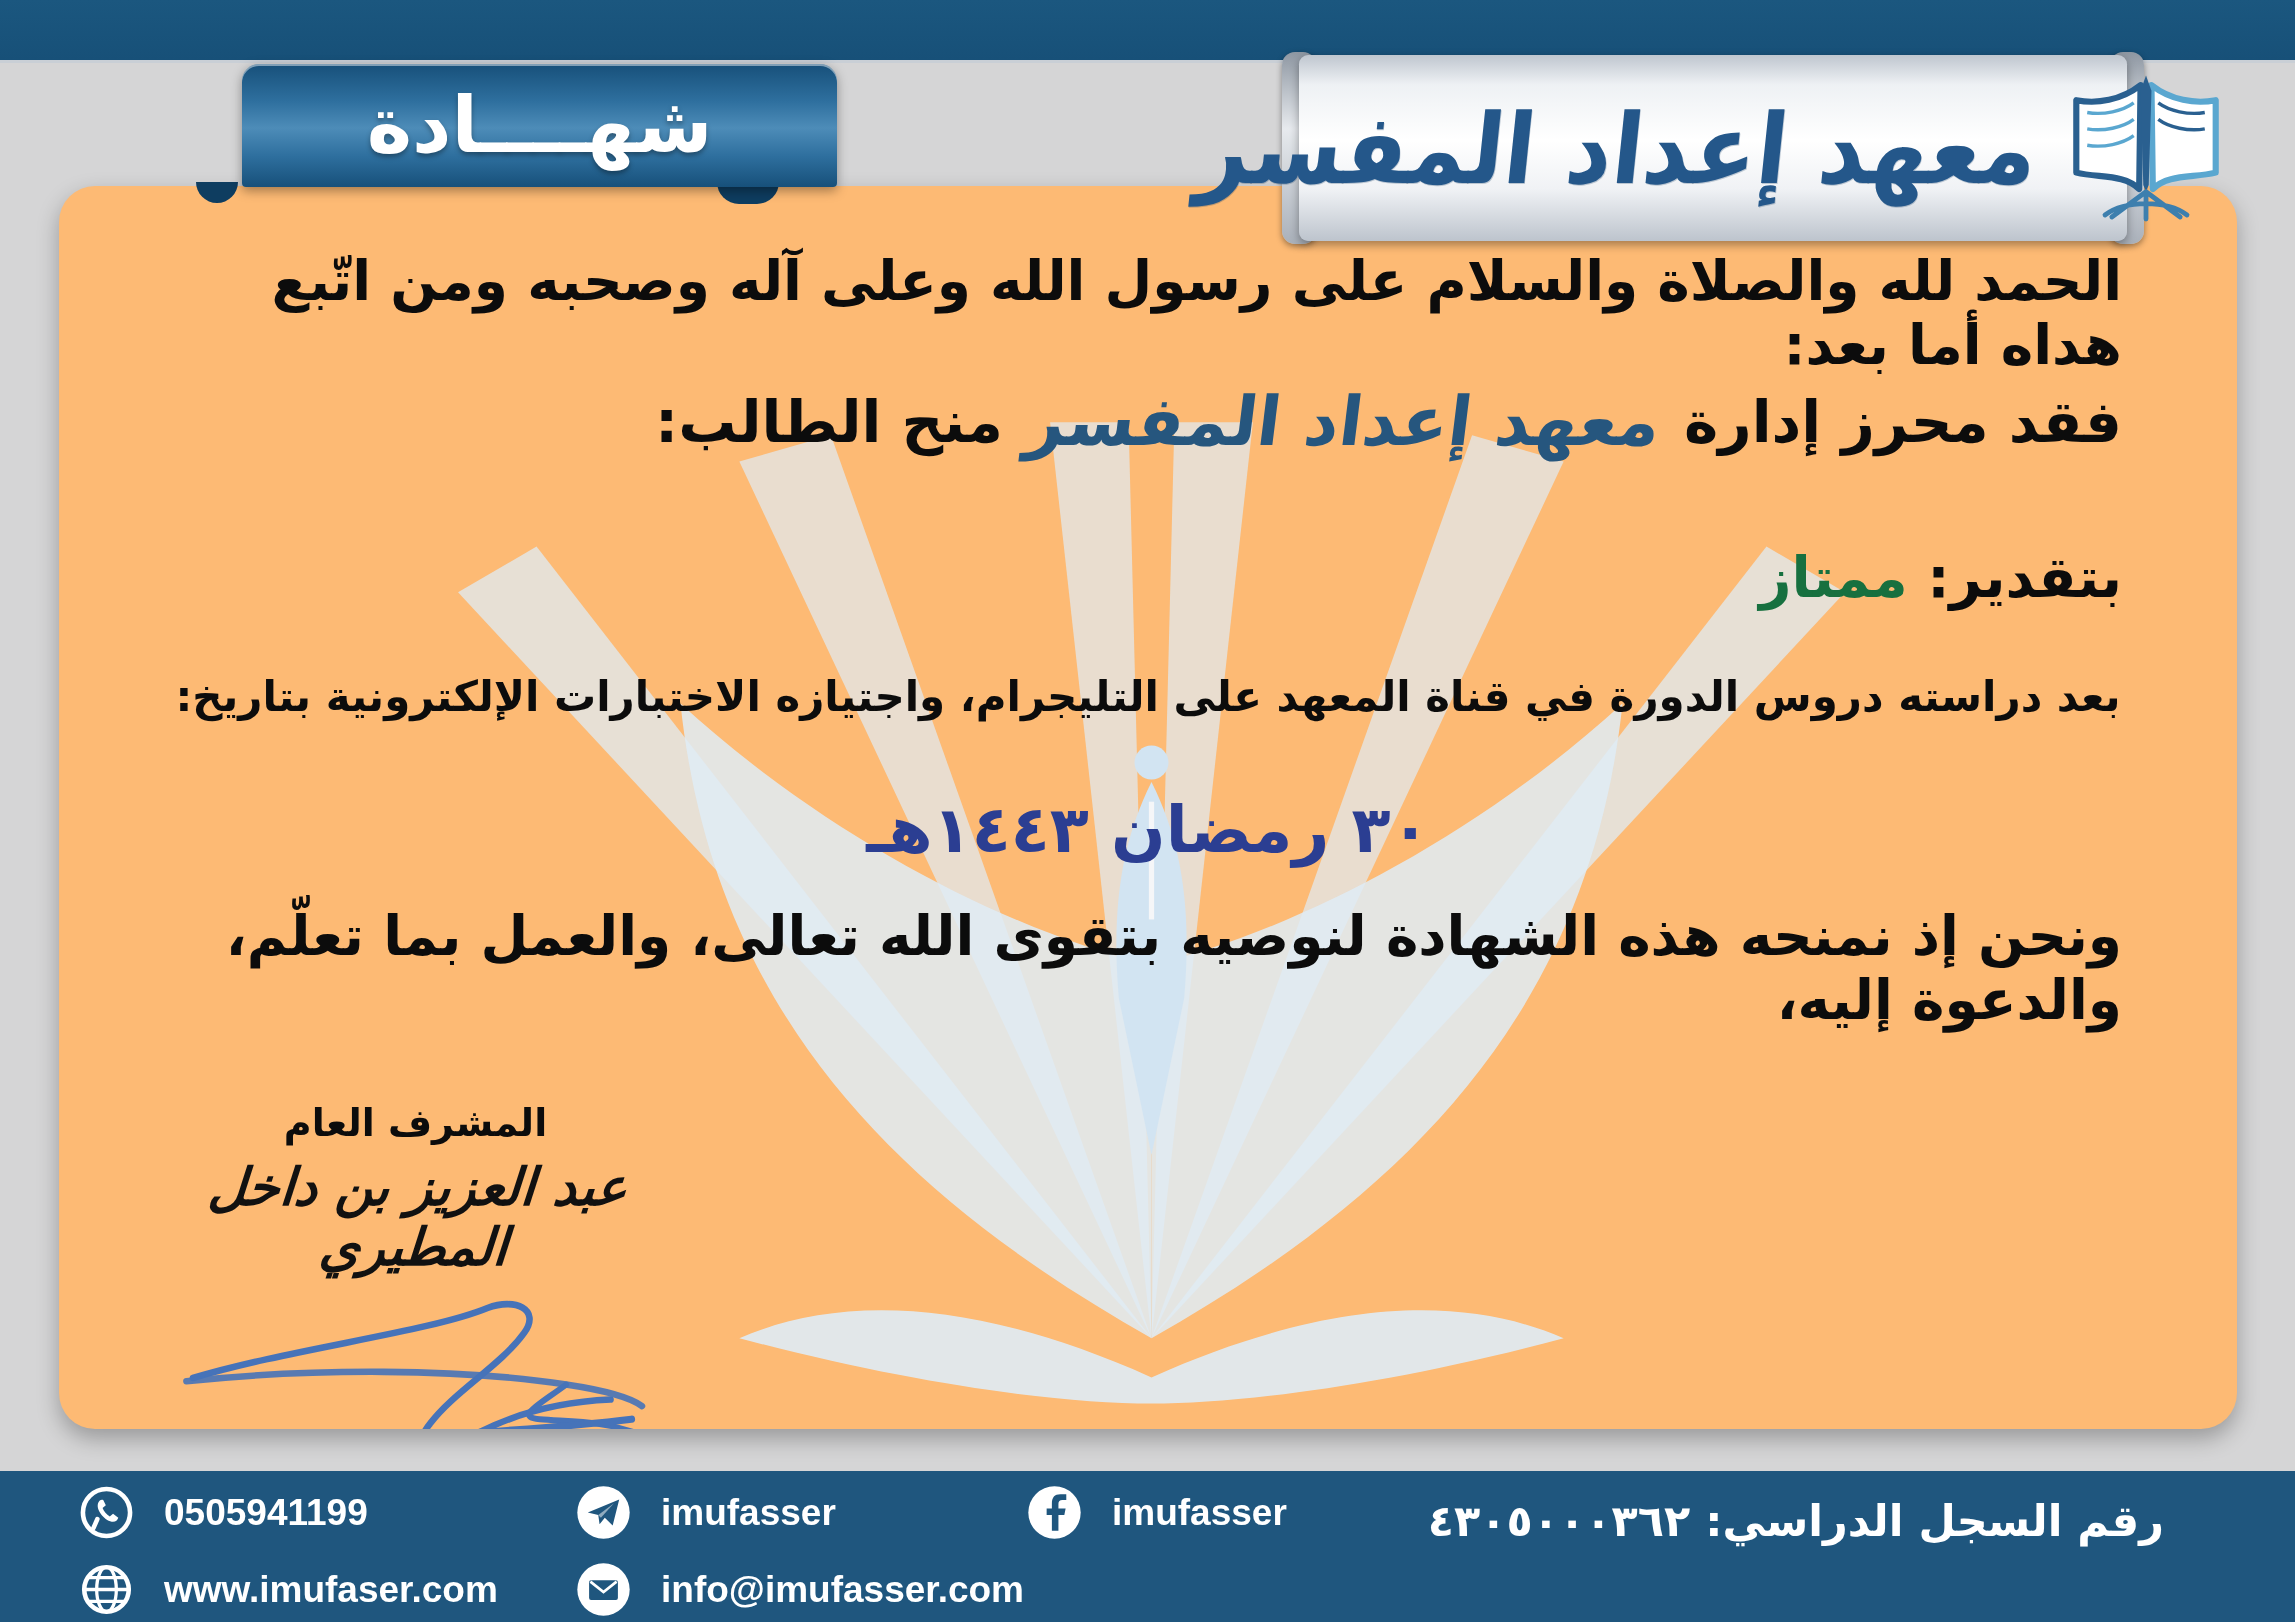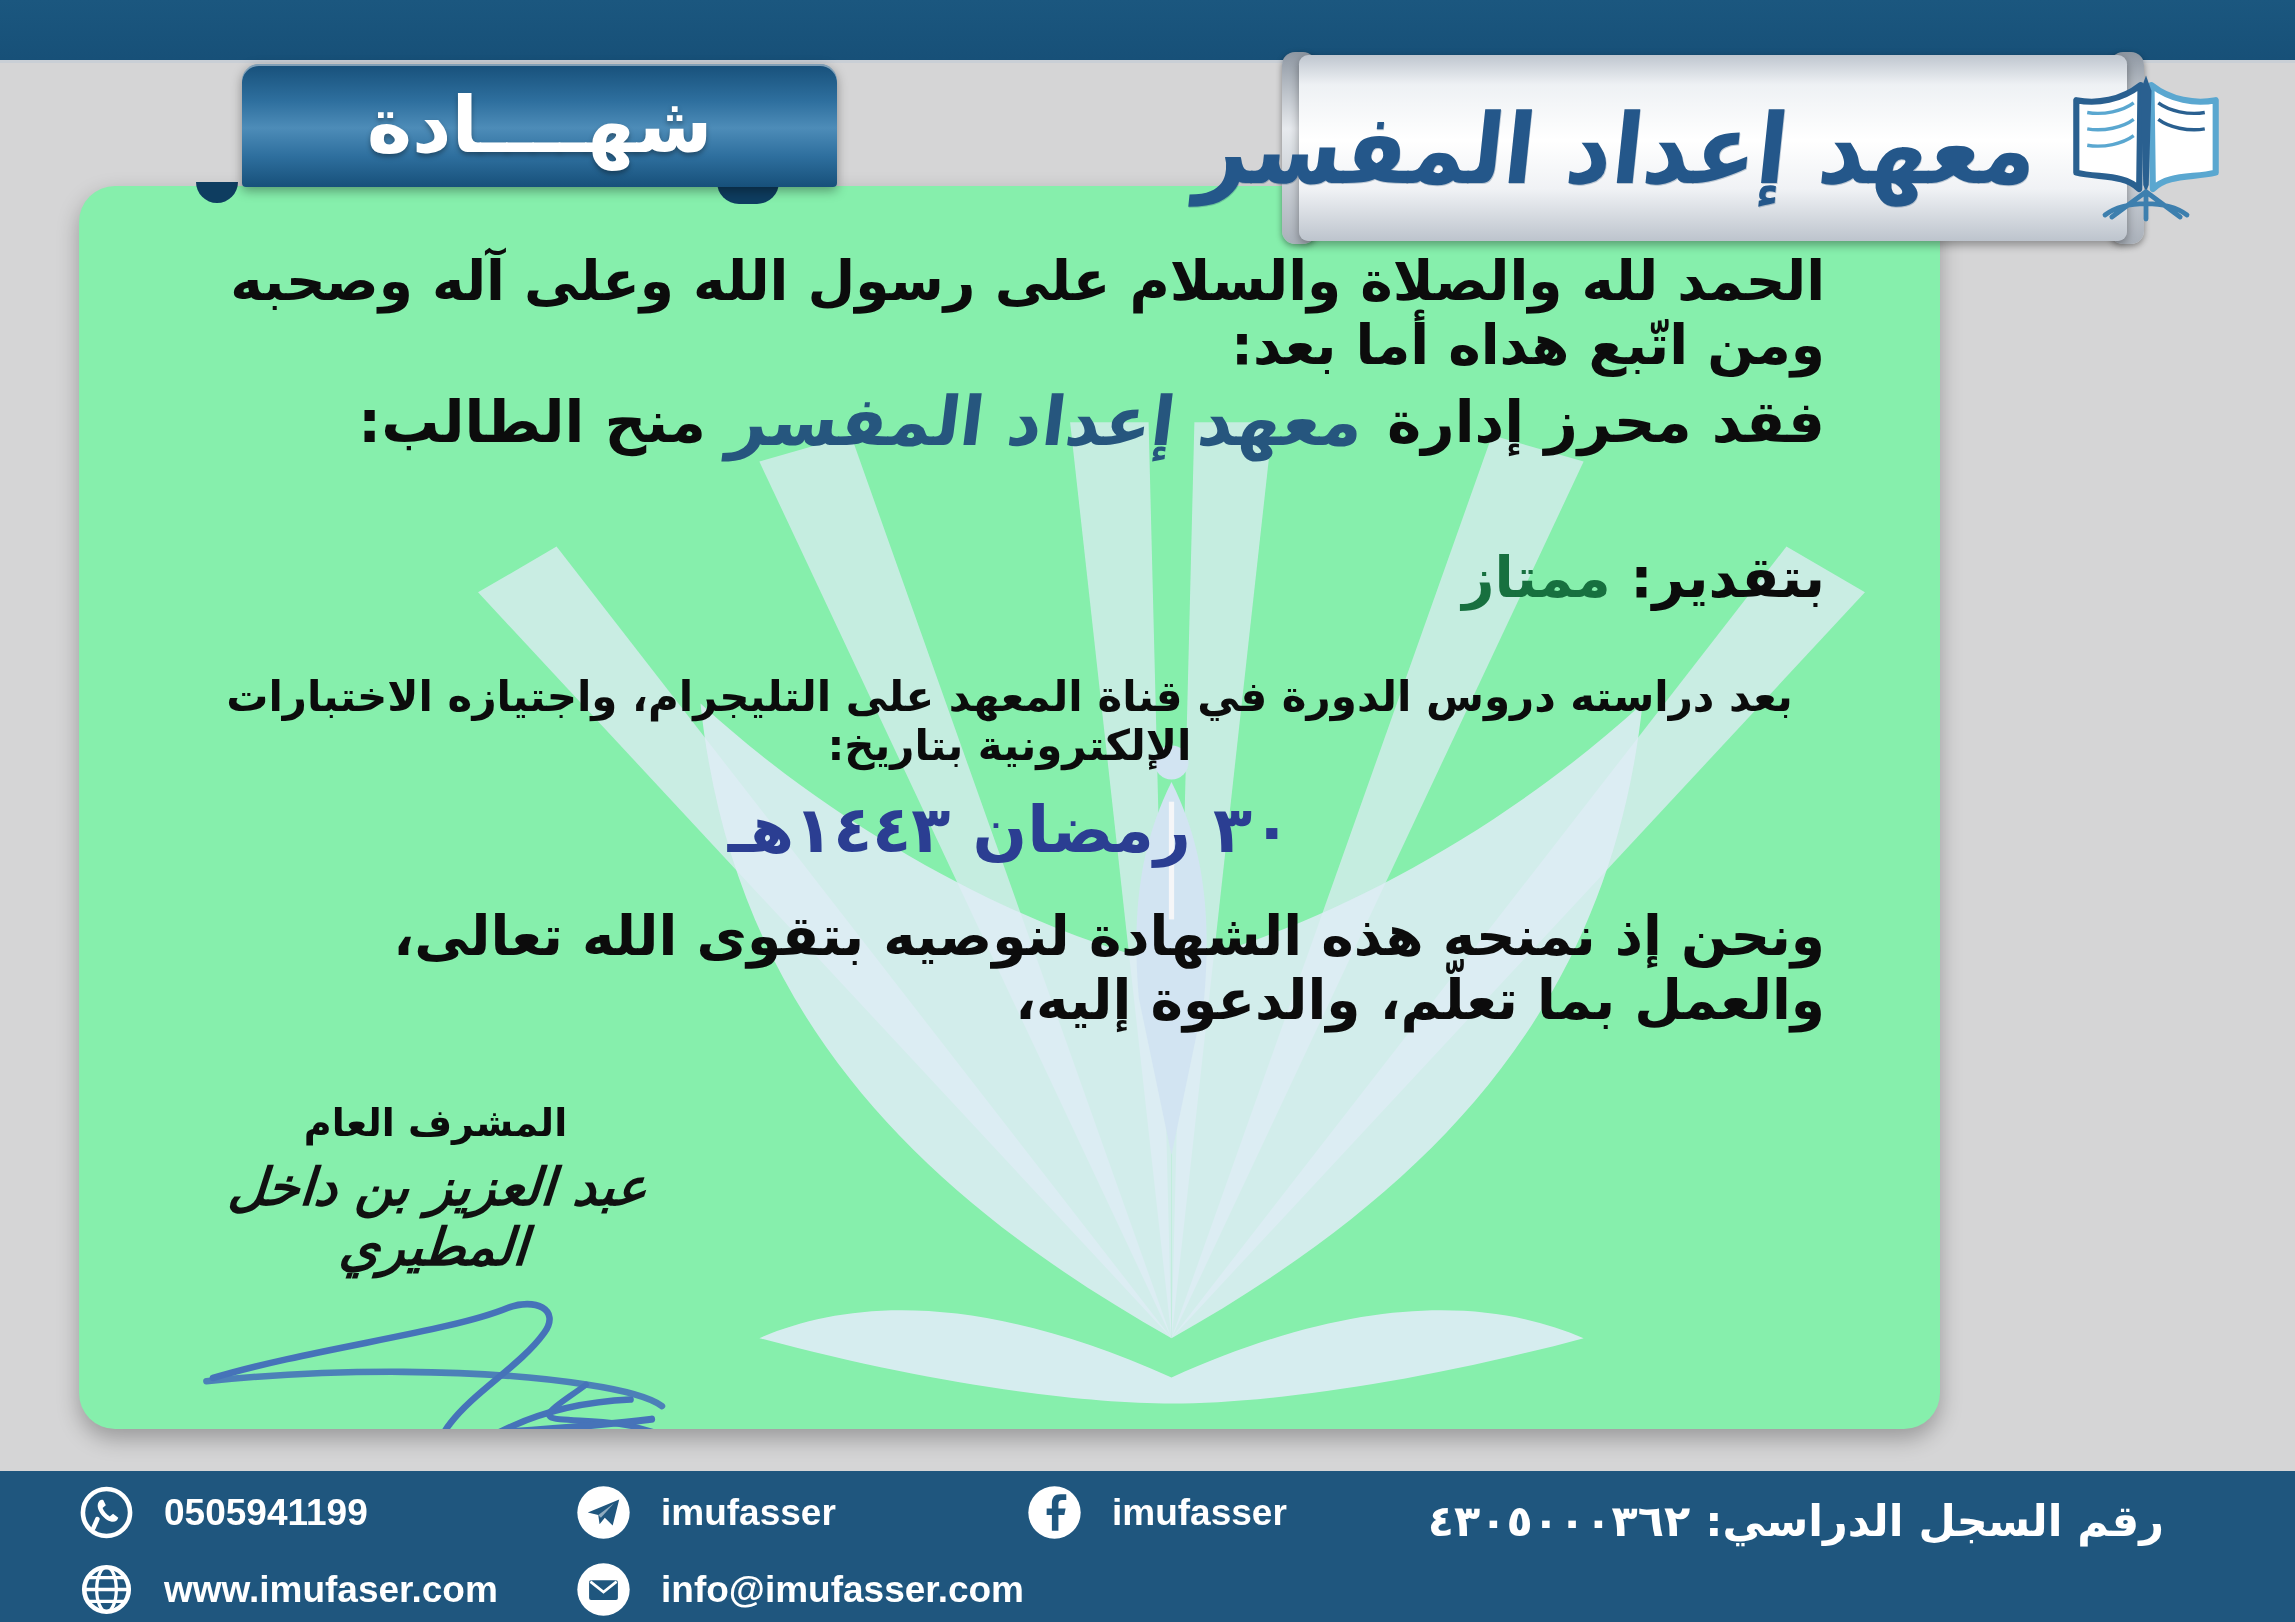--- a/index.html
+++ b/index.html
@@ -26,22 +26,22 @@
                background:linear-gradient(180deg,#8e97a2,#e7eaee 40%,#aab1ba);
                border-radius:13px;box-shadow:0 2.6px 6.5px rgba(0,0,0,.4);}
   .banner-curl.l{left:0;} .banner-curl.r{right:0;}
   .banner-body{position:absolute;left:17px;right:17px;top:2.6px;bottom:2.6px;
                background:linear-gradient(180deg,#bfc6cf 0%,#eef1f4 16%,#ffffff 46%,#f0f2f5 72%,#bdc4cd 100%);
                border-radius:9.2px;box-shadow:0 3.9px 9.2px rgba(0,0,0,.35);
                display:flex;align-items:center;justify-content:center;gap:26px;padding:0 26px;}
   .banner-title{color:#24578a;font-size:90px;font-weight:bold;white-space:nowrap;
                 transform:skewX(-6deg) scaleY(1.08);text-shadow:0.7px 1.3px 0 rgba(20,60,100,.25);}
   
-  .card{position:absolute;left:59px;top:186px;width:1861px;height:1243px;background:#86efac;
-        border-radius:36px;box-shadow:0 9.2px 22px rgba(0,0,0,.28);overflow:hidden;z-index:2;margin-left:20px;}
+  .card{position:absolute;left:59px;top:186px;width:2178px;height:1243px;background:#fdba74;
+        border-radius:36px;box-shadow:0 9.2px 22px rgba(0,0,0,.28);overflow:hidden;z-index:2;}
   .watermark{position:absolute;left:314px;top:236px;width:1557px;height:1008px;z-index:0;pointer-events:none;}
   .content{position:absolute;inset:0;z-index:1;direction:rtl;color:#0c0c0c;}
   .line{position:absolute;right:115px;left:115px;font-weight:bold;}
   .l1{top:63px;font-size:55px;}
   .l2{top:196px;font-size:58px;display:flex;align-items:center;gap:18.3px;flex-wrap:nowrap;}
   .inline-logo{color:#26567e;font-size:68px;font-weight:bold;transform:skewX(-7deg);
                white-space:nowrap;padding:0 5.2px;}
   .student{color:#d32722;white-space:nowrap;}
   .l3{top:359px;font-size:56px;display:flex;justify-content:space-between;align-items:baseline;}
   .l3 .left-part{margin-left:46px;}

